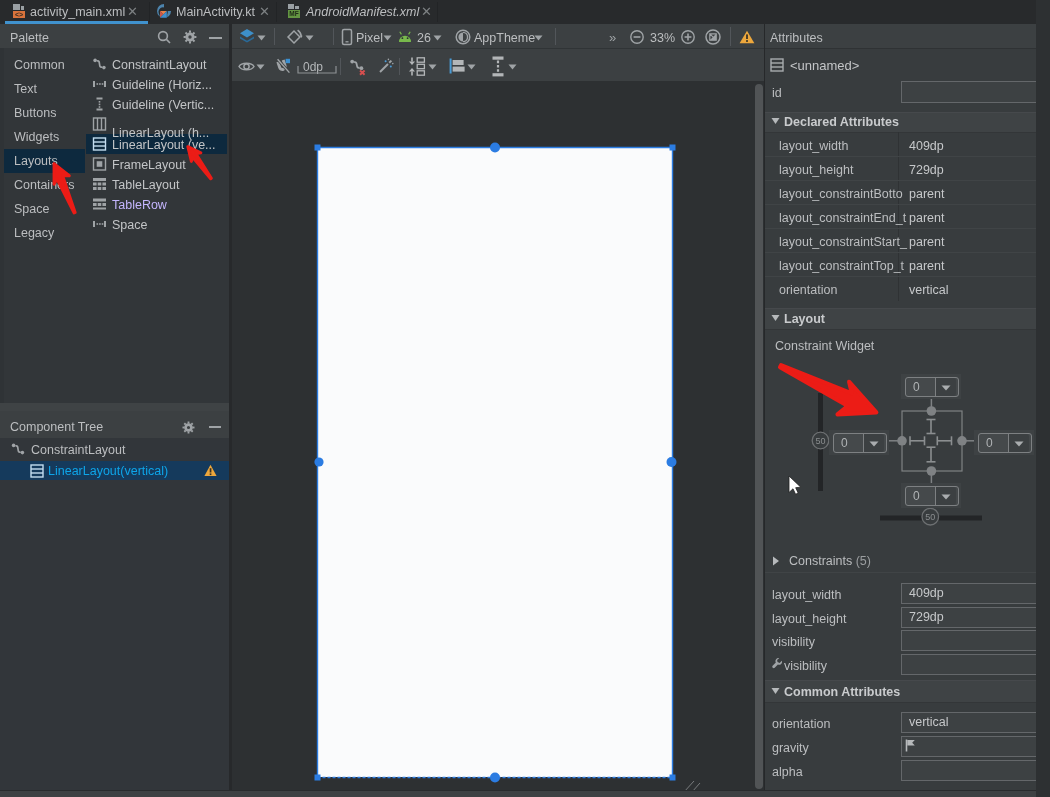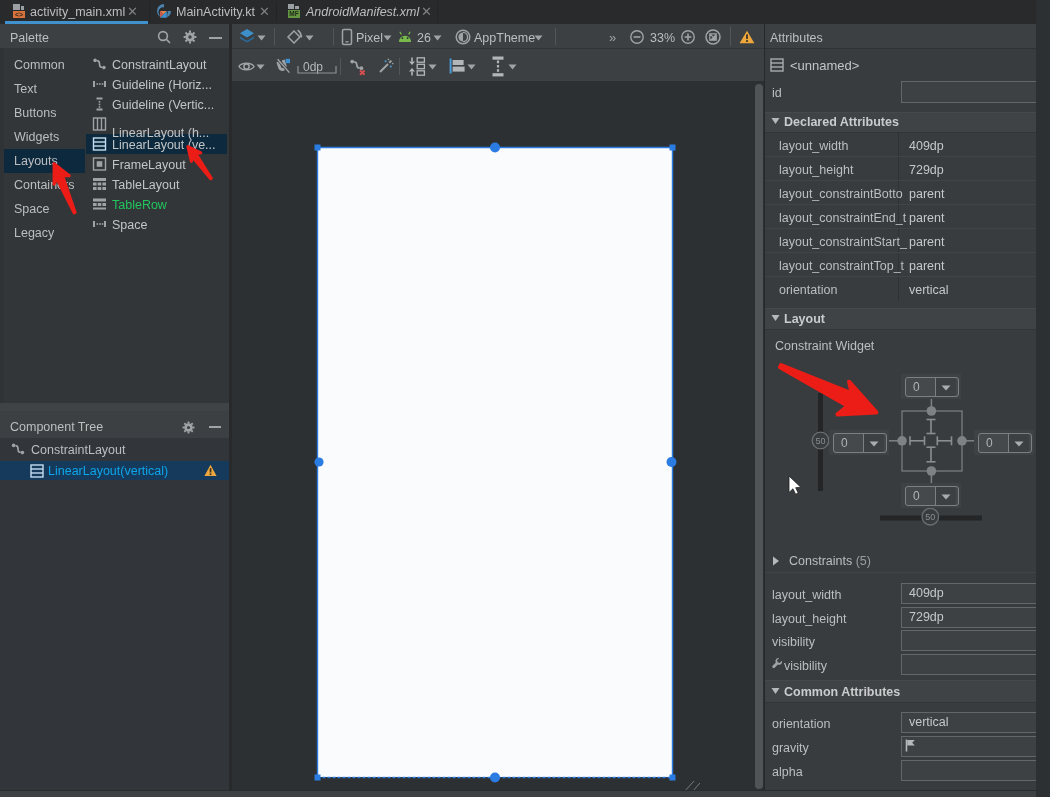--- a/index.html
+++ b/index.html
@@ -87,21 +87,21 @@
   <div class="txt" style="left:14px;top:203px;">Space</div>
   <div class="txt" style="left:14px;top:227px;text-align:right;">Legacy</div>
 
   <div class="txt" style="left:112px;top:58.5px;color:#c3c5c7;">ConstraintLayout</div>
   <div class="txt" style="left:112px;top:78.5px;color:#c3c5c7;">Guideline (Horiz...</div>
   <div class="txt" style="left:112px;top:98.5px;color:#c3c5c7;">Guideline (Vertic...</div>
   <div class="txt" style="left:112px;top:127px;color:#c3c5c7;">LinearLayout (h...</div>
   <div class="txt" style="left:112px;top:138.5px;color:#c3c5c7;">LinearLayout (ve...</div>
   <div class="txt" style="left:112px;top:158.5px;color:#c3c5c7;">FrameLayout</div>
   <div class="txt" style="left:112px;top:178.5px;color:#c3c5c7;">TableLayout</div>
-  <div class="txt" style="left:112px;top:198.5px;color:#22c55e;">TableRow</div>
+  <div class="txt" style="left:112px;top:198.5px;color:#c4b5fd;">TableRow</div>
   <div class="txt" style="left:112px;top:218.5px;color:#c3c5c7;">Space</div>
 
   <svg class="abs" style="left:92px;top:57px;" width="15" height="14" viewBox="0 0 14 14">
     <circle cx="2.6" cy="3.4" r="1.8" fill="#9fa3a6"></circle>
       <circle cx="11.4" cy="10.6" r="1.8" fill="#9fa3a6"></circle>
     <path d="M4.4 4 C8.8 2.6, 5.2 11.4, 9.6 10" stroke="#9fa3a6" stroke-width="1.7" fill="none"></path>
   </svg>
   <svg class="abs" style="left:92px;top:77px;" width="15" height="14" viewBox="0 0 14 14">
     <rect x="0.5" y="4" width="2" height="6" fill="#9fa3a6"></rect>
       <rect x="11.5" y="4" width="2" height="6" fill="#9fa3a6"></rect>

